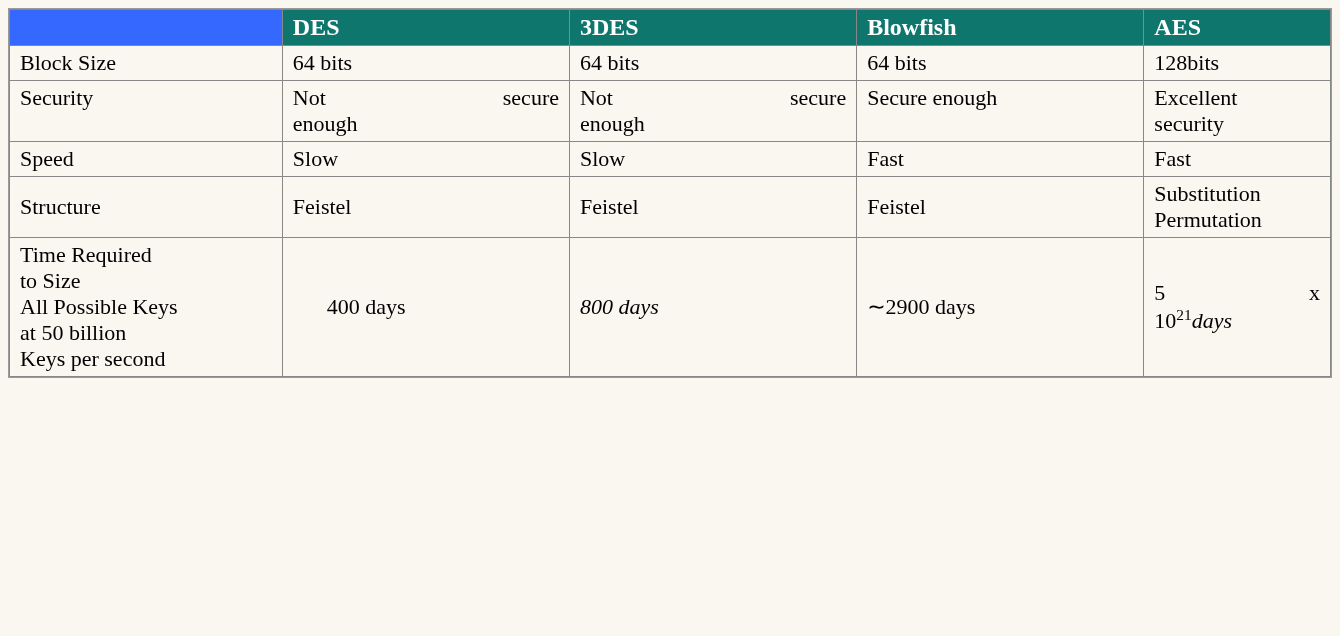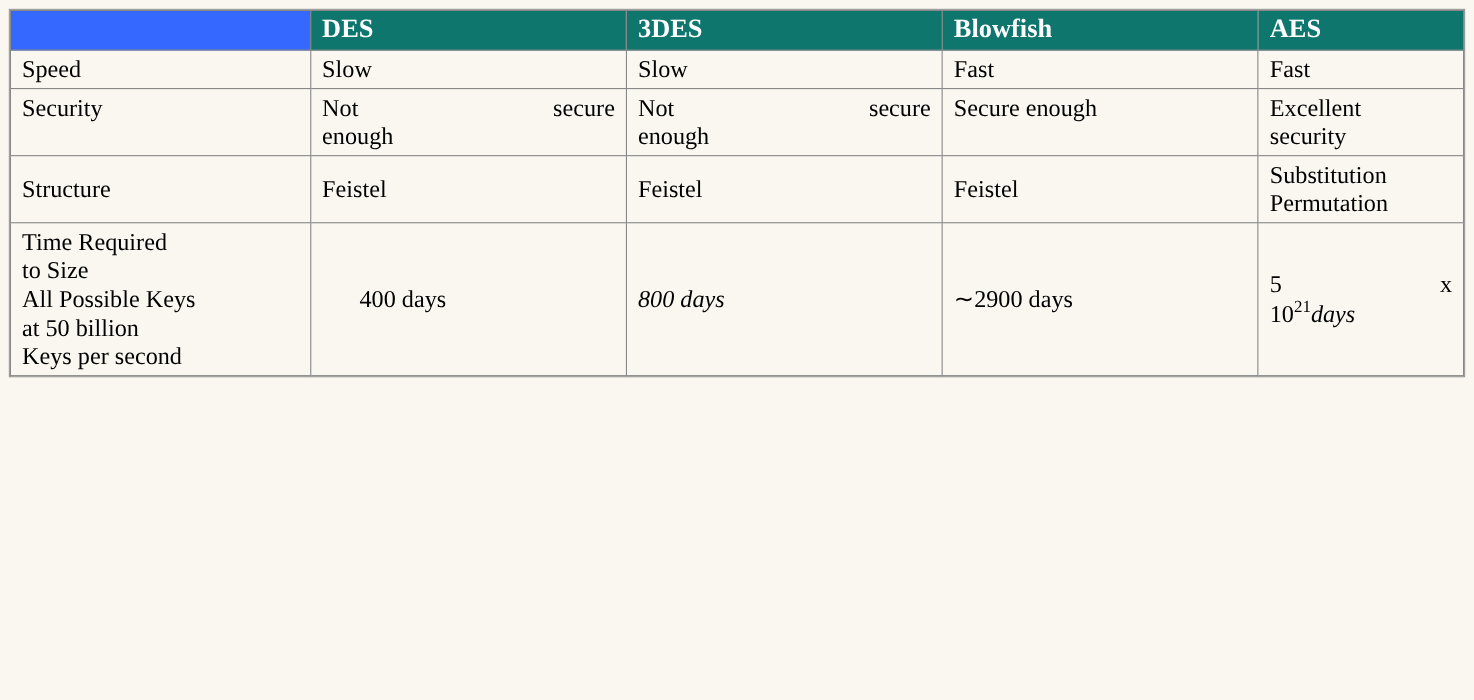--- a/index.html
+++ b/index.html
@@ -78,25 +78,25 @@
     <tr>
       <th class="first-col"></th>
       <th>DES</th>
       <th>3DES</th>
       <th>Blowfish</th>
       <th>AES</th>
     </tr>
   </thead>
   <tbody>
     <tr>
-      <td>Speed</td>
-      <td>Slow</td>
-      <td>Slow</td>
-      <td>Fast</td>
-      <td>Fast</td>
+      <td>Block Size</td>
+      <td>64 bits</td>
+      <td>64 bits</td>
+      <td>64 bits</td>
+      <td>128bits</td>
     </tr>
     <tr>
       <td>Security</td>
       <td>
         <span class="line justify">
           <span>Not</span>
           <span>secure</span>
         </span>
         <span class="line">enough</span>
       </td>
@@ -105,20 +105,27 @@
           <span>Not</span>
           <span>secure</span>
         </span>
         <span class="line">enough</span>
       </td>
       <td>Secure enough</td>
       <td>
         <span class="line">Excellent</span>
         <span class="line">security</span>
       </td>
+    </tr>
+    <tr>
+      <td>Speed</td>
+      <td>Slow</td>
+      <td>Slow</td>
+      <td>Fast</td>
+      <td>Fast</td>
     </tr>
     <tr>
       <td style="vertical-align: middle;">Structure</td>
       <td style="vertical-align: middle;">Feistel</td>
       <td style="vertical-align: middle;">Feistel</td>
       <td style="vertical-align: middle;">Feistel</td>
       <td>
         <span class="line">Substitution</span>
         <span class="line">Permutation</span>
       </td>

